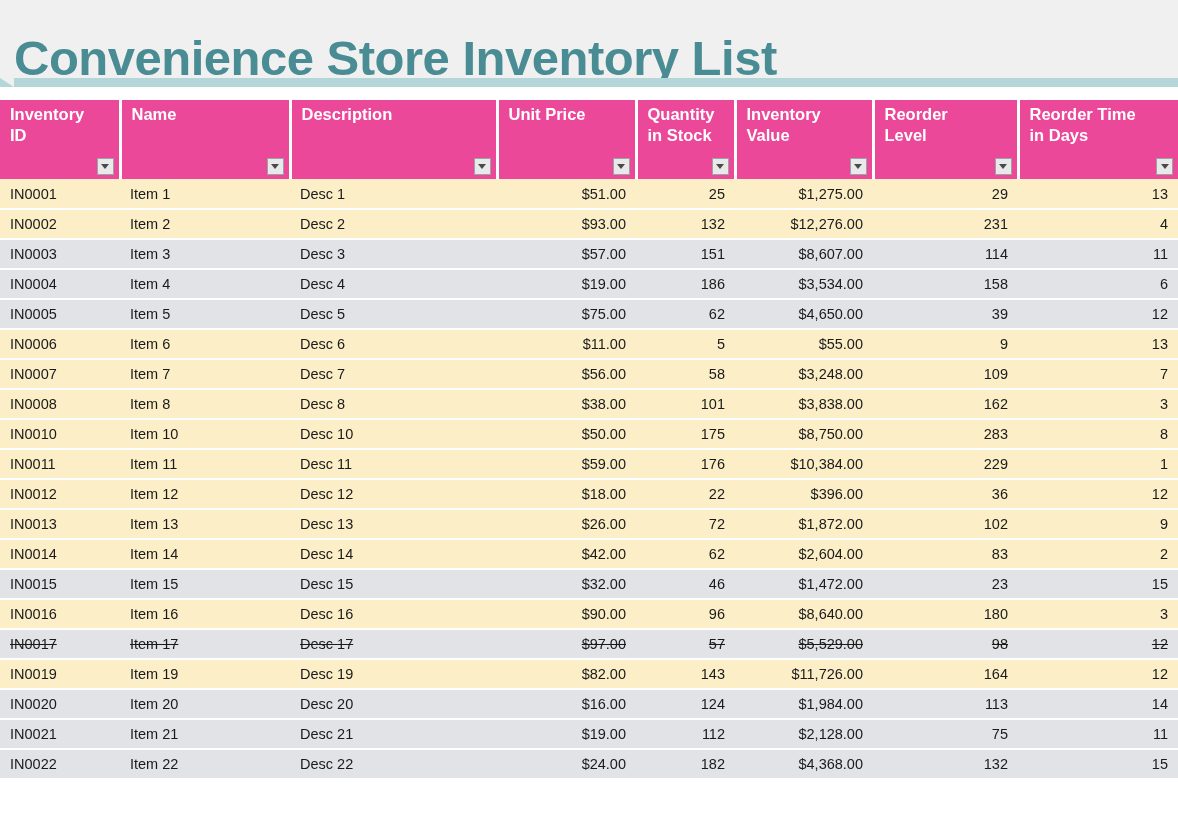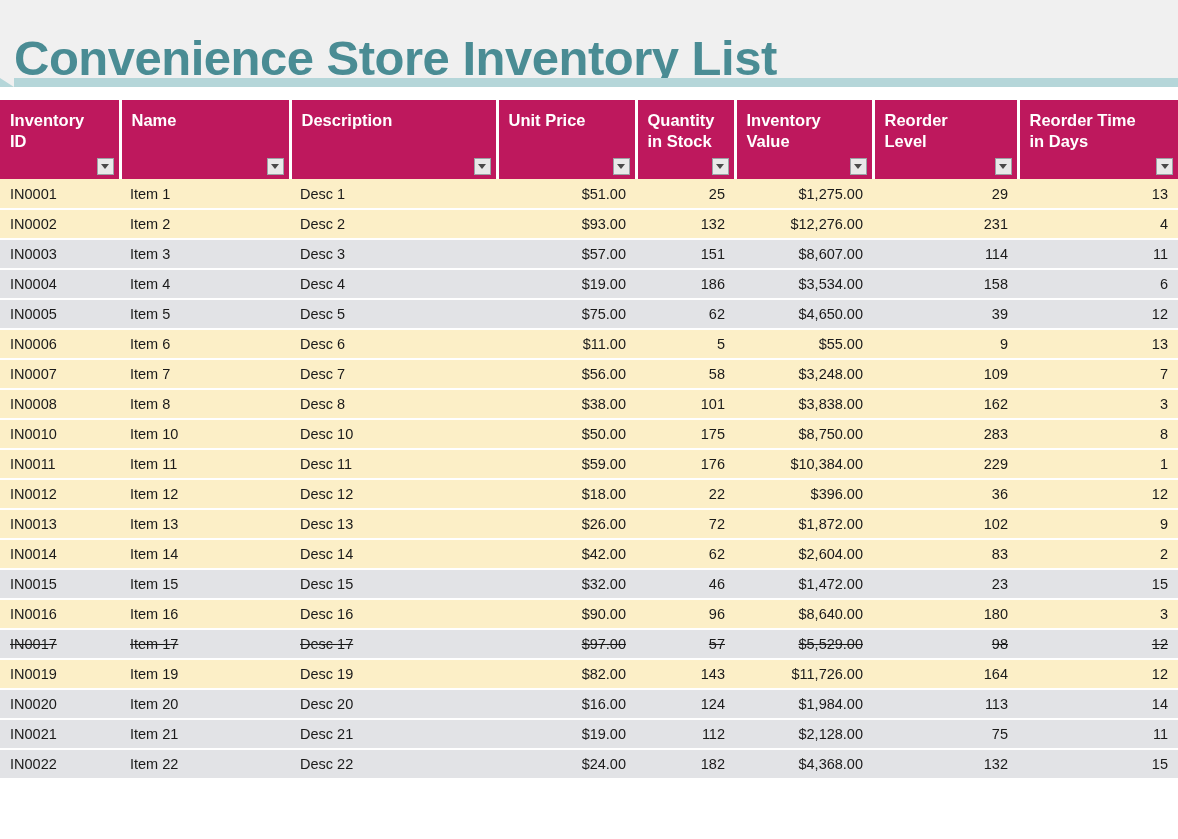--- a/index.html
+++ b/index.html
@@ -59,27 +59,27 @@
 
   
   #inventory-table {
     width: 1178px;
     border-collapse: collapse;
     table-layout: fixed;
   }
 
   
   #inventory-table thead th {
-    background: #be185d;
+    background: #ec4899;
     color: #FFFFFF;
     font-size: 16.5px;
     font-weight: bold;
     text-align: left;
     vertical-align: top;
-    padding: 10px 10px 0 10px;
+    padding: 4px 10px 0 10px;
     height: 79px;
     box-sizing: border-box;
     border-right: 3px solid #FFFFFF;
     position: relative;
     line-height: 1.28;
   }
   #inventory-table thead th:last-child {
     border-right: none;
   }
   .th-label {

